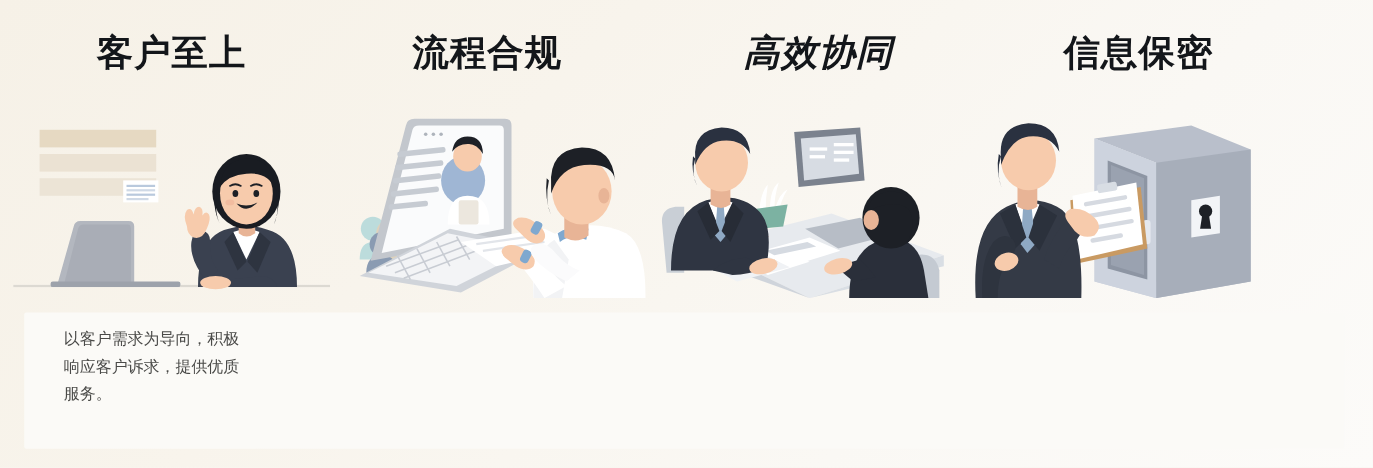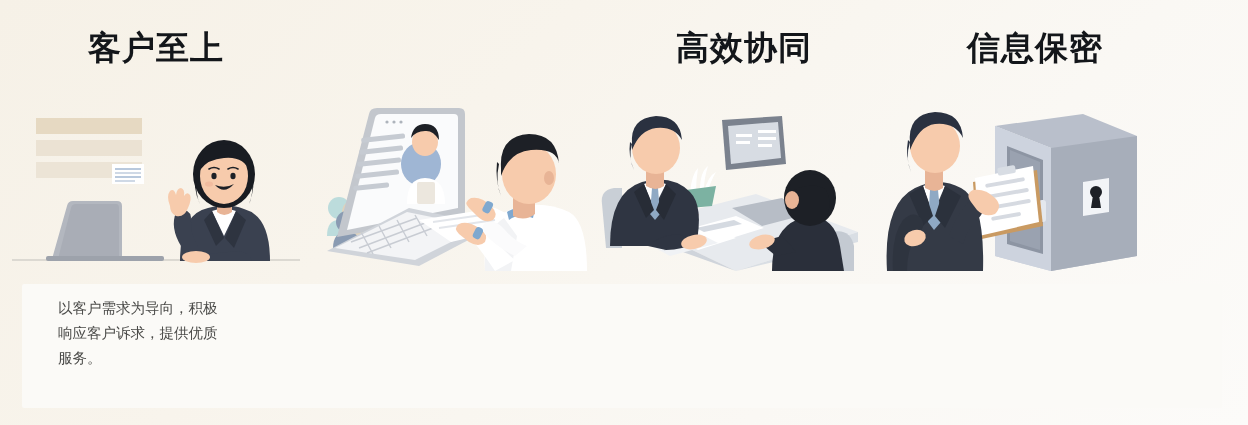--- a/index.html
+++ b/index.html
@@ -25,32 +25,32 @@
     text-align:center;
     font-size:33px;font-weight:bold;color:#13161a;
     letter-spacing:1px;line-height:1.2;
     font-family:"Liberation Sans","DejaVu Sans",sans-serif;
   }
   .art{position:absolute;top:96px;left:12px;width:288px;height:175px;}
   .col-desc{
     position:absolute;top:297px;left:0;width:312px;
     padding:0 36px;box-sizing:border-box;
     font-size:14.5px;line-height:25px;color:#4a4a48;
-    font-family:Liberation Mono, monospace;
+    font-family:Liberation Serif, serif;
     white-space:pre-line;
     text-align:left;
   }
   .col:nth-child(1) .col-desc{padding-left:58px;padding-right:20px;}
   .col:nth-child(2) .col-desc{padding-left:56px;padding-right:12px;}
   .col:nth-child(3) .col-desc{padding-left:48px;padding-right:14px;}
   .col:nth-child(4) .col-desc{padding-left:48px;padding-right:14px;}
 
   .col:nth-child(1) .col-title{padding-right:12px;}
   .col:nth-child(2) .col-title{padding-right:4px;}
-  .col:nth-child(3) .col-title{padding-left:14px;}
+  .col:nth-child(3) .col-title{padding-left:14px;font-style:italic;}
   .col:nth-child(4) .col-title{padding-left:18px;}
   svg{display:block;}
 </style>
 </head>
 <body>
 
 <div id="root">
 
   <div class="desc-card"></div>
 
@@ -113,20 +113,21 @@
           <ellipse cx="184" cy="161" rx="14" ry="6" fill="#f7cbac"></ellipse>
         </svg>
       </div>
 
       <div class="col-desc">以客户需求为导向，积极
 响应客户诉求，提供优质
 服务。</div>
     </div>
 
     <div class="col">
+      <div class="col-title">流程合规</div>
 
       <div class="art">
         <svg viewBox="0 0 288 175" width="288" height="175">
 
           <ellipse cx="40" cy="112" rx="11" ry="11" fill="#bcdcdc"></ellipse>
           <path d="M28 140 Q28 124 40 124 Q52 124 52 140 Z" fill="#bcdcdc"></path>
           <ellipse cx="55" cy="116" rx="12" ry="12" fill="#ded2bc"></ellipse>
           <path d="M42 146 Q42 128 55 128 Q68 128 68 146 Z" fill="#ded2bc"></path>
           <ellipse cx="48" cy="126" rx="11" ry="11" fill="#8a9bb2"></ellipse>
           <path d="M34 152 Q34 136 48 136 Q62 136 62 152 Z" fill="#8a9bb2"></path>

